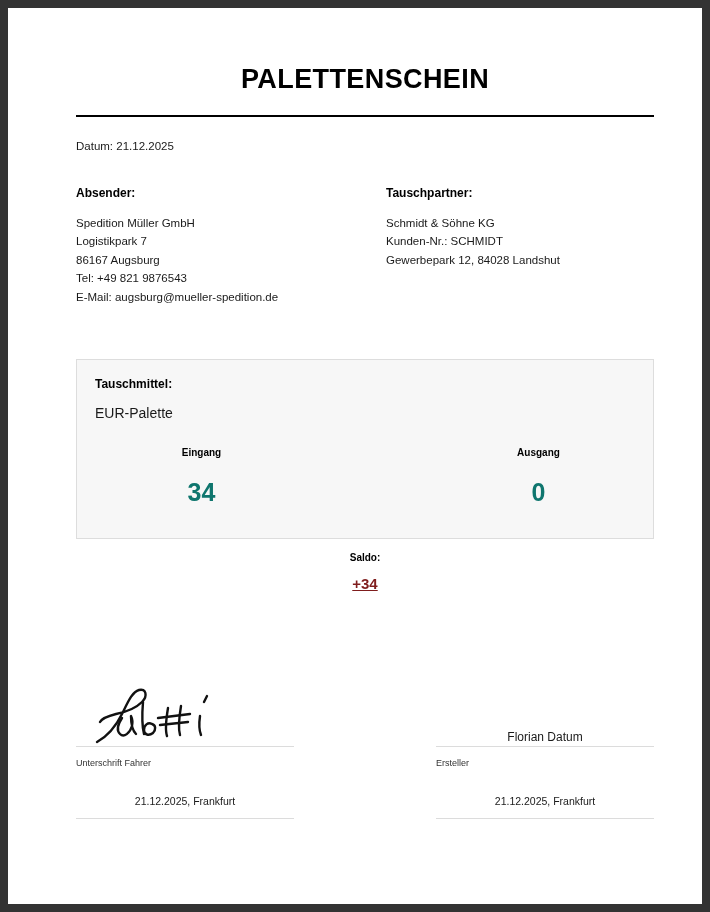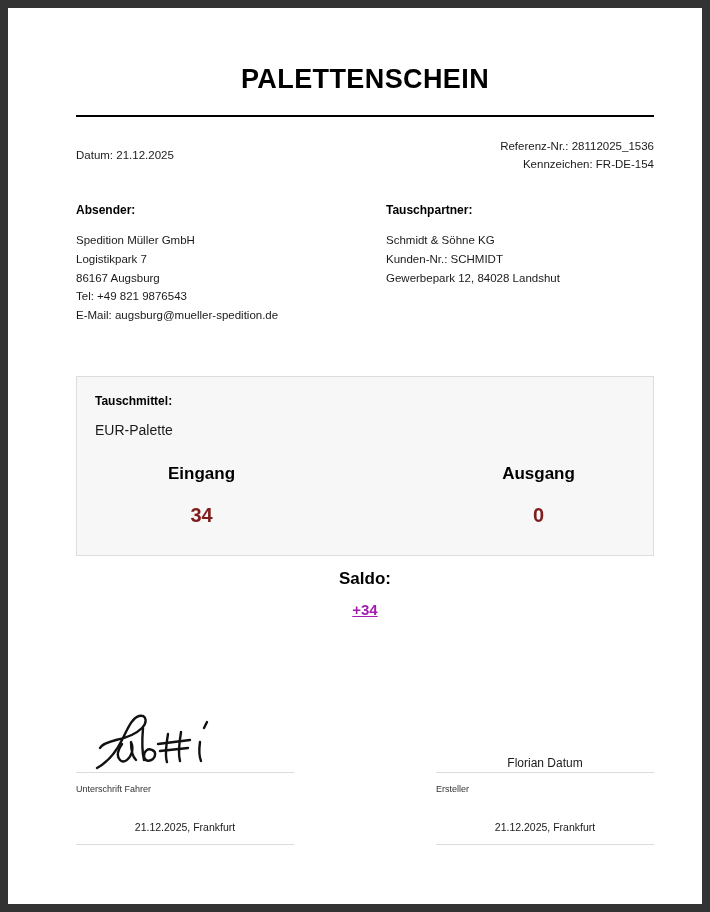--- a/index.html
+++ b/index.html
@@ -112,38 +112,38 @@
     margin-top: 26px;
   }
   .qty-col {
     width: 50%;
     text-align: center;
     box-sizing: border-box;
   }
   .qty-col.in  { padding-right: 62px; }
   .qty-col.out { padding-left: 62px; }
   .qty-label {
-    font-size: 17px;
+    font-size: 10px;
     font-weight: bold;
     color: #000;
   }
   .qty-number {
-    font-size: 20px;
-    font-weight: bold;
-    color: #7f1d1d;
+    font-size: 25px;
+    font-weight: bold;
+    color: #0f766e;
     margin-top: 20px;
   }
 
   
   .saldo {
     text-align: center;
     margin-top: 13px;
   }
   .saldo-label {
-    font-size: 17px;
+    font-size: 10px;
     font-weight: bold;
     color: #000;
   }
   .saldo-value {
     font-size: 15px;
     font-weight: bold;
     margin-top: 12px;
   }
 
   
@@ -194,24 +194,20 @@
 <body>
 
 <div class="page">
   <div class="content">
 
     <h1 class="doc-title">PALETTENSCHEIN</h1>
     <div class="title-rule"></div>
 
     <div class="meta-row">
       <div class="meta-left">Datum: 21.12.2025</div>
-      <div class="meta-right">
-        <div>Referenz-Nr.: 28112025_1536</div>
-        <div>Kennzeichen: FR-DE-154</div>
-      </div>
     </div>
 
     <div class="parties">
       <div class="party left">
         <div class="party-heading">Absender:</div>
         <div class="party-line">Spedition Müller GmbH</div>
         <div class="party-line">Logistikpark 7</div>
         <div class="party-line">86167 Augsburg</div>
         <div class="party-line">Tel: +49 821 9876543</div>
         <div class="party-line">E-Mail: augsburg@mueller-spedition.de</div>
@@ -234,21 +230,21 @@
         </div>
         <div class="qty-col out">
           <div class="qty-label">Ausgang</div>
           <div class="qty-number">0</div>
         </div>
       </div>
     </div>
 
     <div class="saldo">
       <div class="saldo-label">Saldo:</div>
-      <div class="saldo-value" style="color: #a21caf; text-decoration: underline;">+34</div>
+      <div class="saldo-value" style="color: #7f1d1d; text-decoration: underline;">+34</div>
     </div>
 
     <div class="signatures">
 
       <div class="sig-block">
         <div class="sig-area">
           <svg class="sig-mark" width="150" height="72" viewBox="0 0 150 72">
             <g fill="none" stroke="#111111" stroke-width="2.4" stroke-linecap="round" stroke-linejoin="round">
               <path d="M15 64 C 26 58, 34 48, 40 36 C 46 24, 50 14, 57 12 C 64 10, 66 18, 60 24 C 54 30, 44 34, 34 36 C 26 38, 20 40, 18 44"></path>
               <path d="M40 40 C 36 46, 34 52, 38 56 C 42 60, 48 55, 50 48 C 51 43, 50 40, 49 38 C 49 44, 50 52, 54 56"></path>

